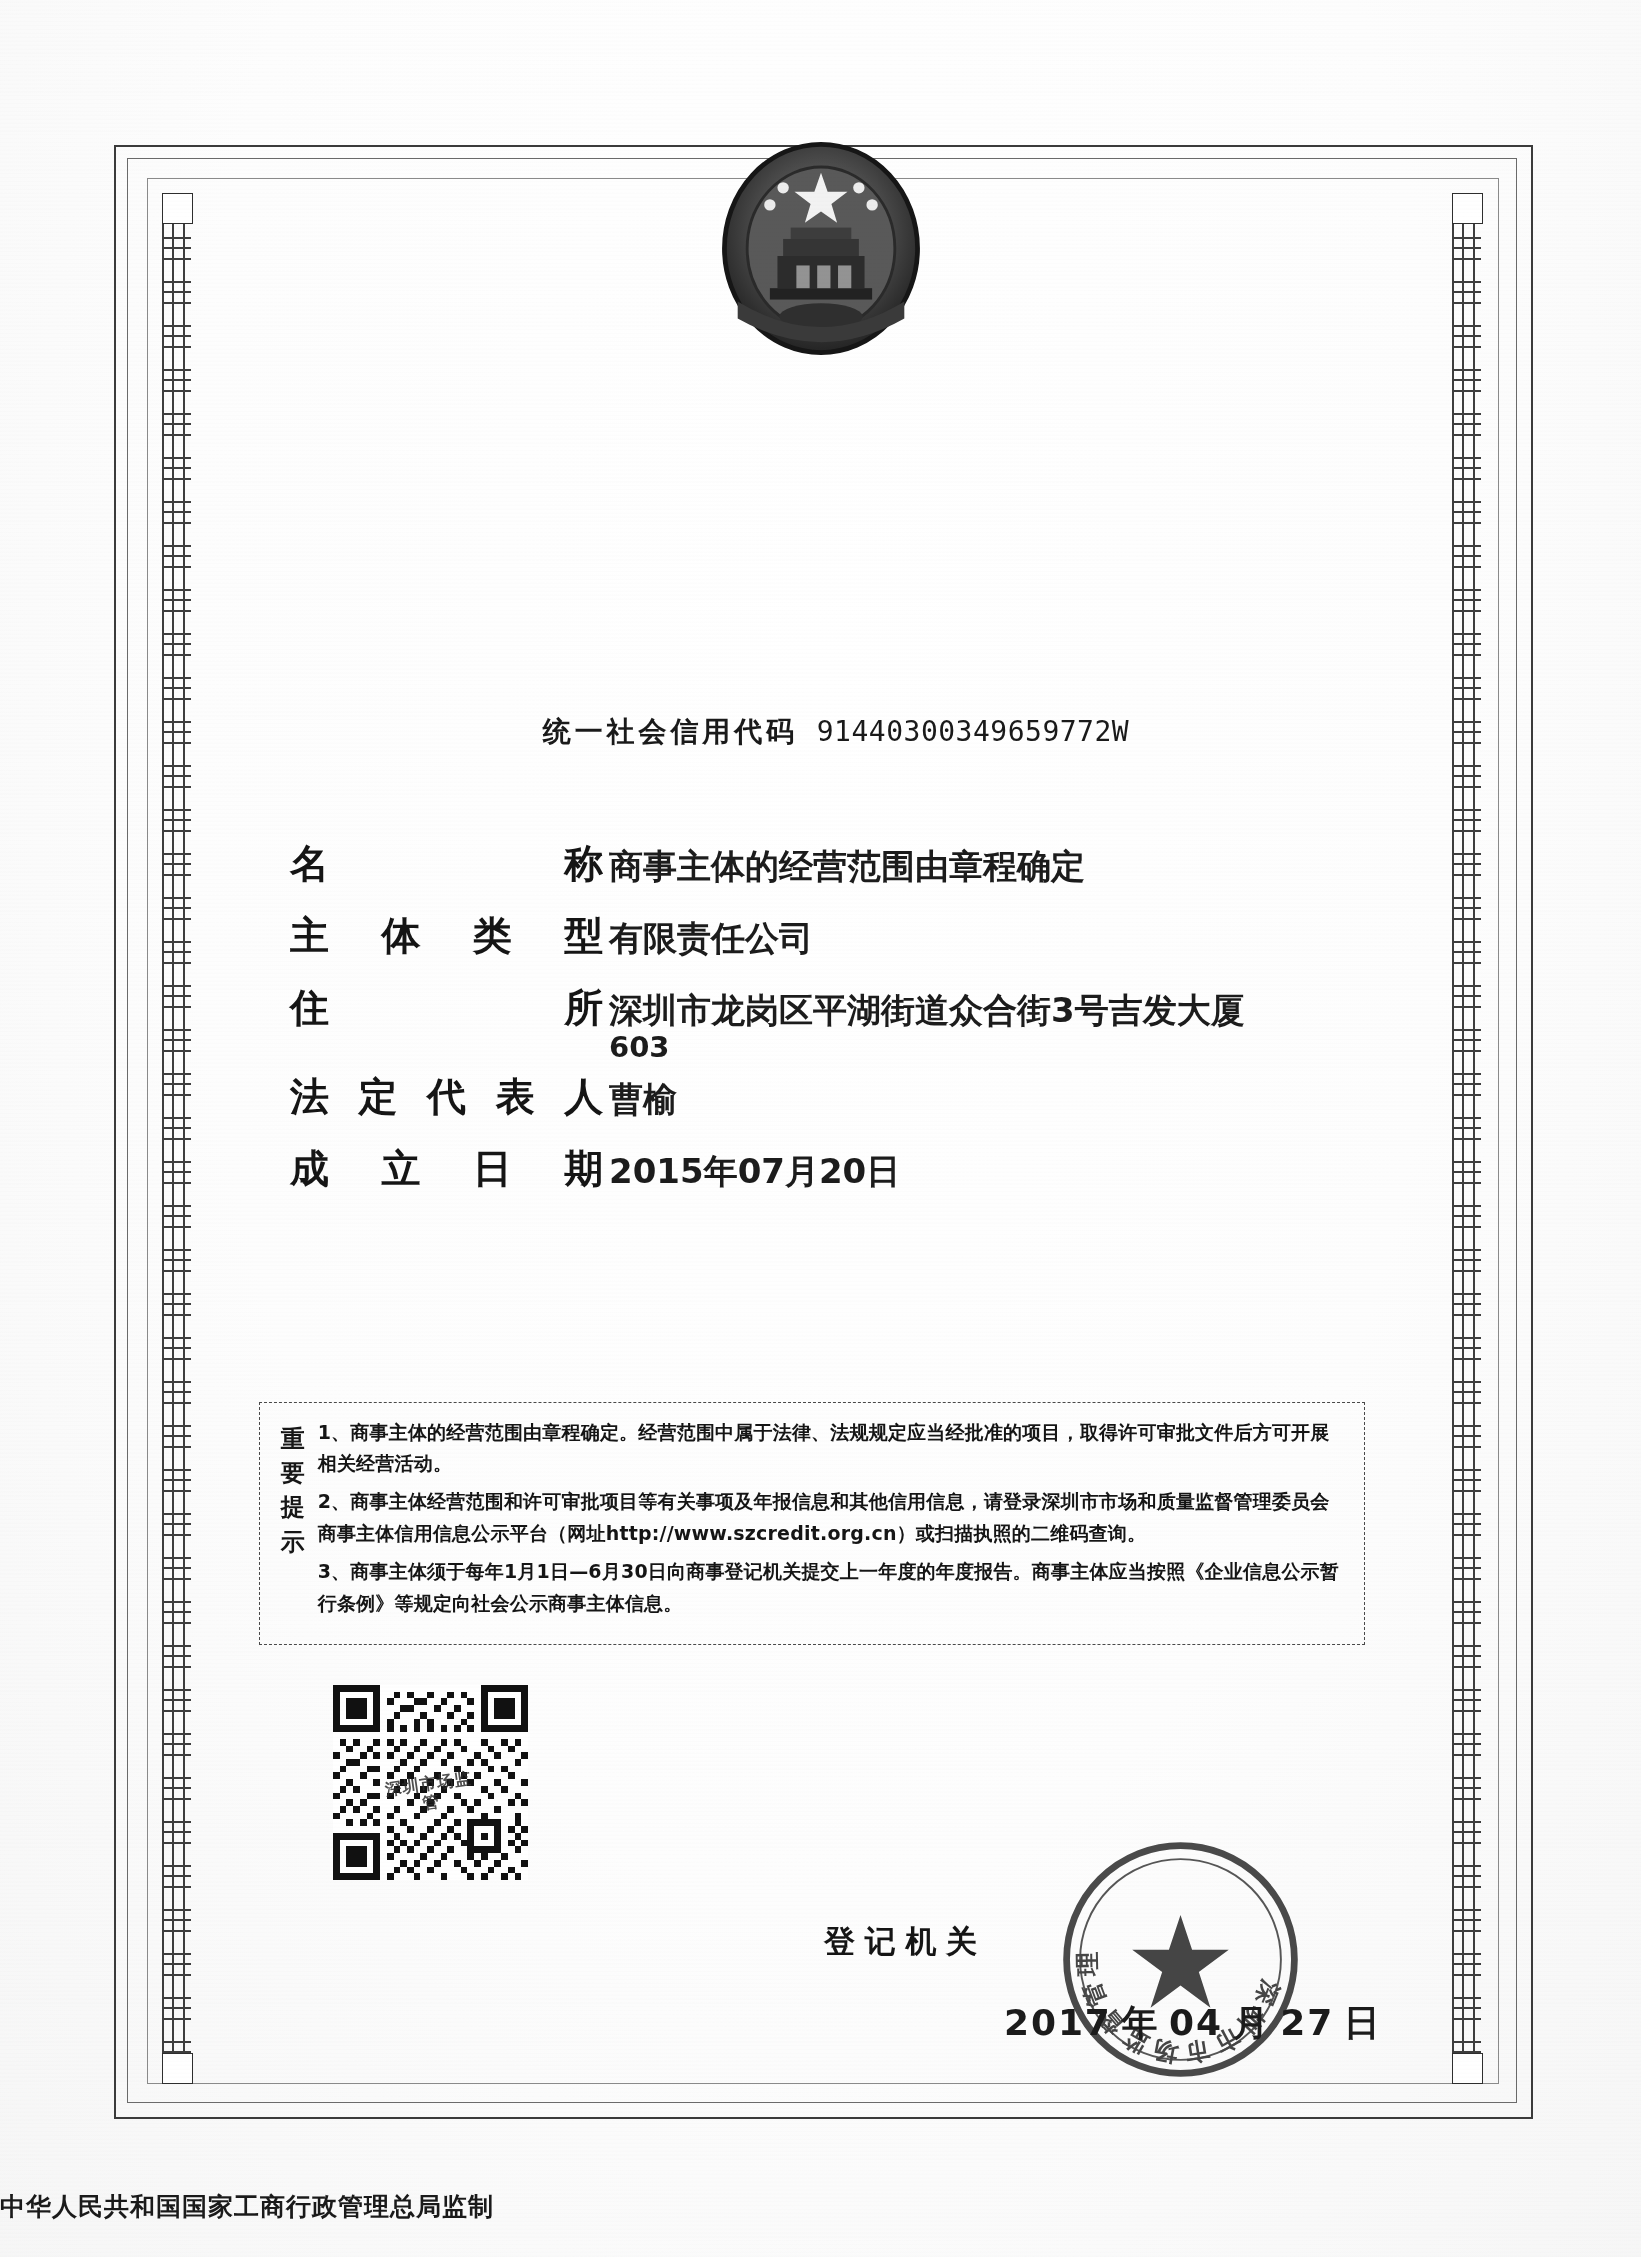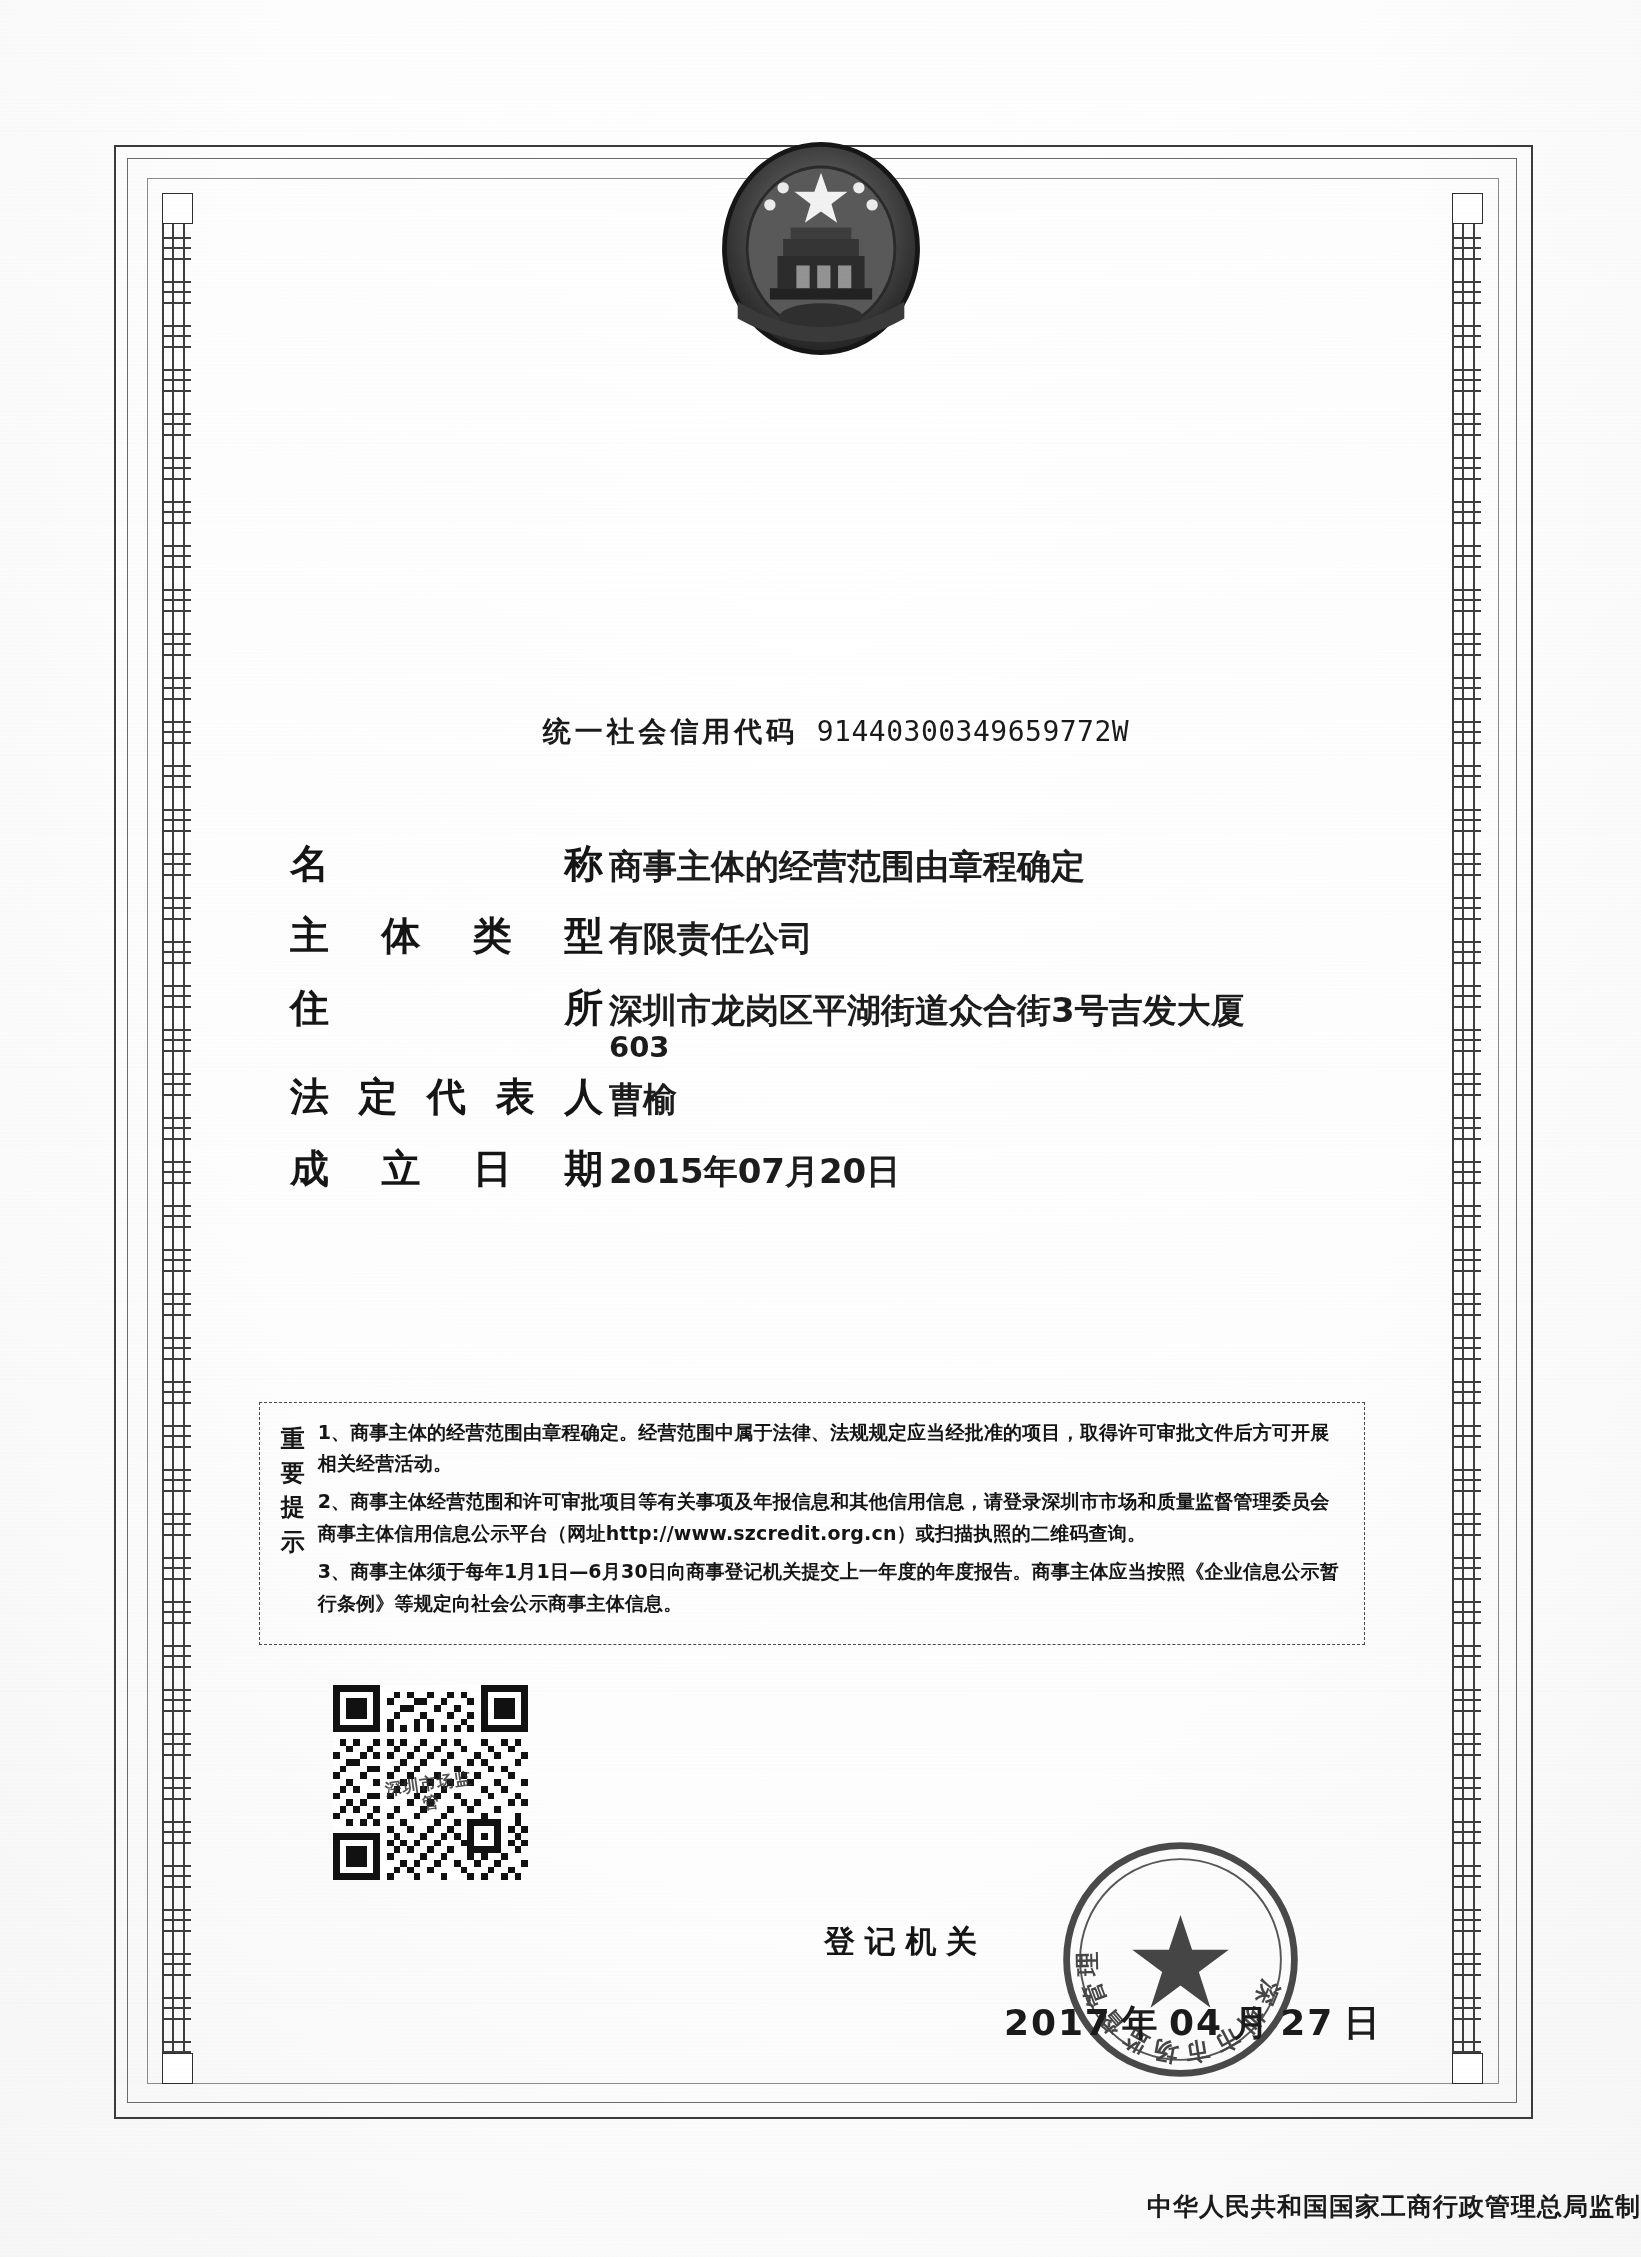--- a/index.html
+++ b/index.html
@@ -260,21 +260,21 @@
     width: 251px;
     height: 251px;
     opacity: .85;
   }
 
   
   #footer {
     position: absolute;
     left: 0; right: 0;
     top: 2190px;
-    text-align: right;
+    text-align: left;
     font-size: 25px;
     font-weight: 700;
     color: #1a1a1a;
     letter-spacing: 1px;
   }
 </style>
 </head>
 <body>
 
 <div id="page">

